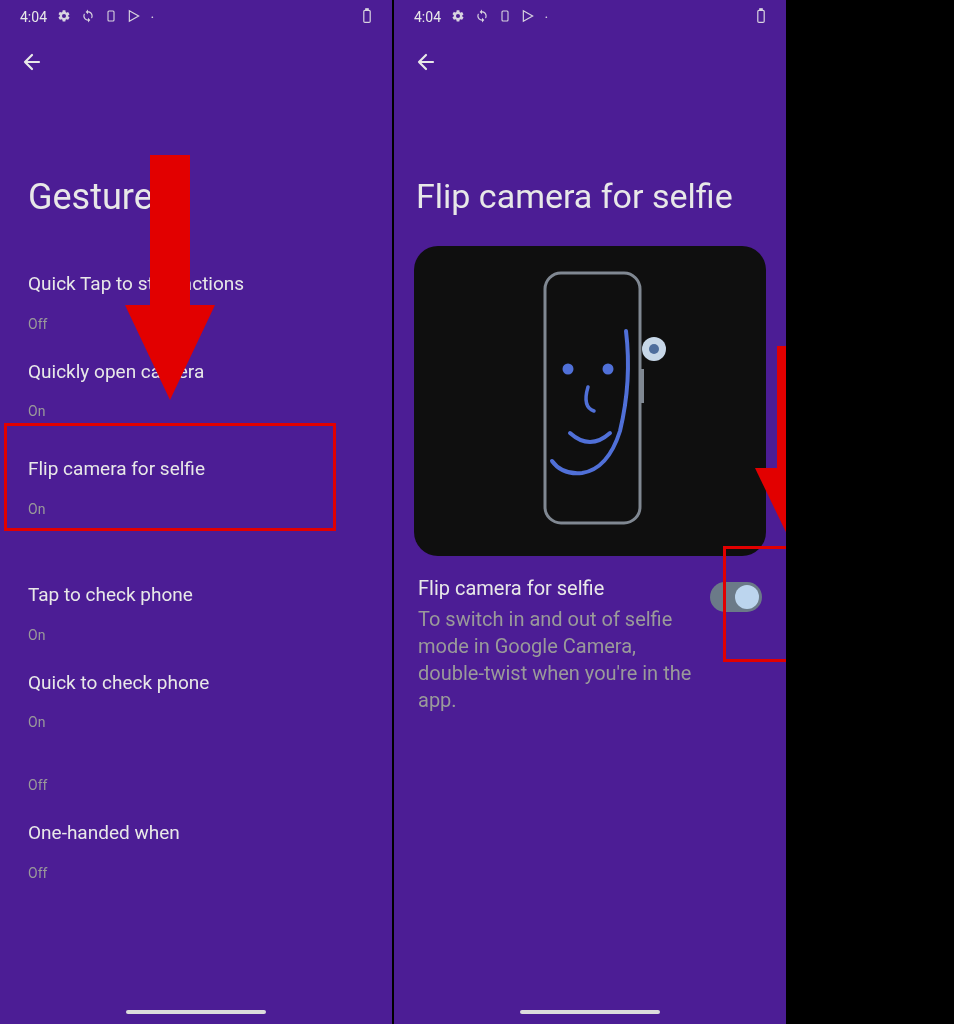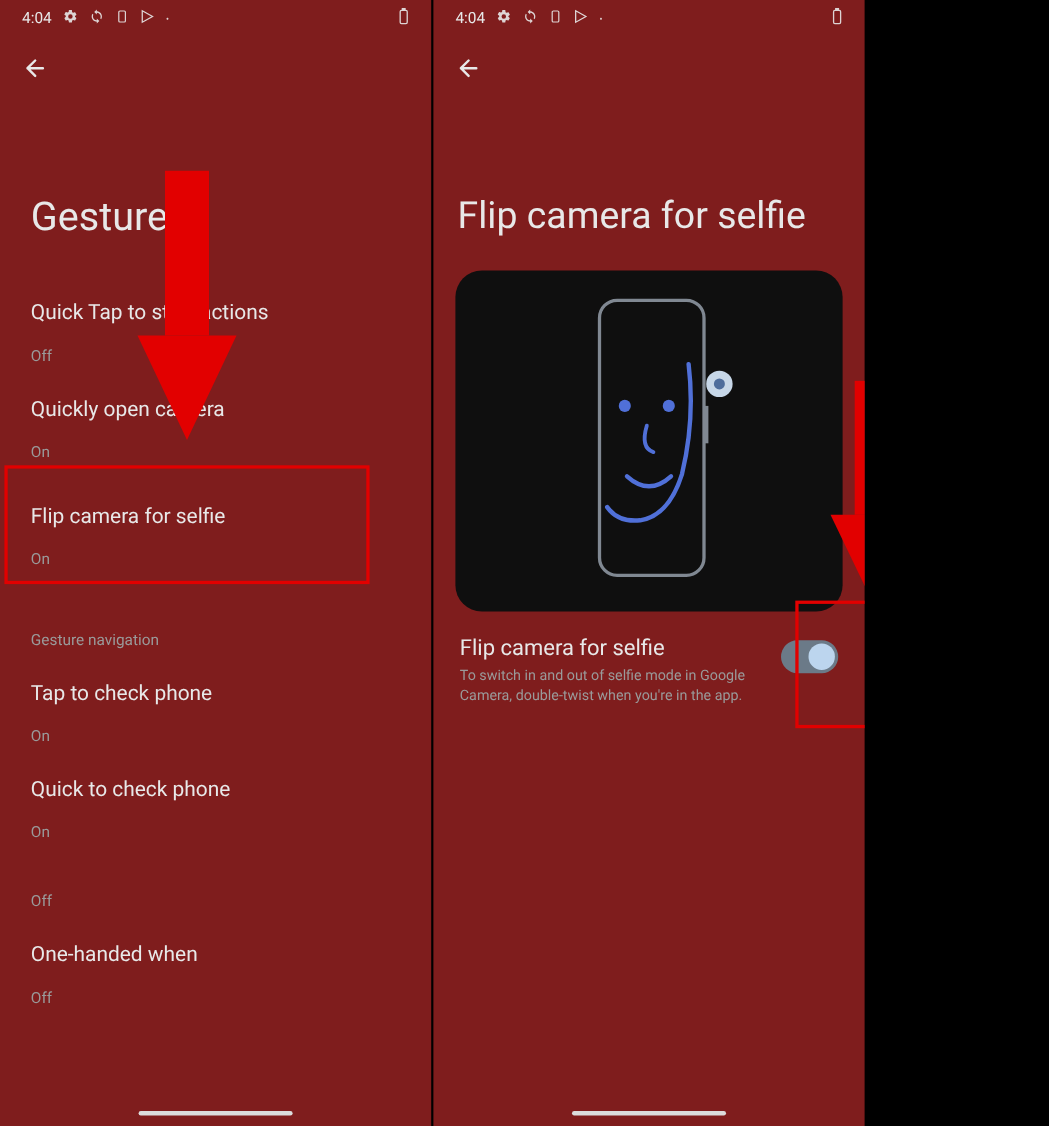--- a/index.html
+++ b/index.html
@@ -7,21 +7,21 @@
       font-family: -apple-system, BlinkMacSystemFont, 'Segoe UI', Roboto, sans-serif;
       background: #000;
       width: 954px;
       height: 1024px;
       display: flex;
       gap: 2px;
     }
     .phone {
       width: 392px;
       height: 1024px;
-      background: #7f1d1d;
+      background: #4c1d95;
       position: relative;
       overflow: hidden;
     }
     .status-bar {
       display: flex;
       justify-content: space-between;
       align-items: center;
       padding: 8px 20px 6px;
       color: #e8e8e8;
       font-size: 14px;
@@ -94,21 +94,21 @@
     }
     .toggle-text { flex: 1; }
     .toggle-title {
       color: #e8e8e8;
       font-size: 20px;
       font-weight: 400;
       margin-bottom: 6px;
     }
     .toggle-desc {
       color: #9a9a9a;
-      font-size: 13px;
+      font-size: 20px;
       line-height: 1.35;
     }
     .switch {
       width: 52px;
       height: 30px;
       background: #6b7a88;
       border-radius: 15px;
       position: relative;
       flex-shrink: 0;
       margin-top: 6px;
@@ -183,21 +183,20 @@
     </div>
     <div class="setting-item">
       <div class="setting-title">Quickly open camera</div>
       <div class="setting-subtitle">On</div>
     </div>
     <div class="setting-item" style="padding-top:24px;padding-bottom:24px">
       <div class="setting-title">Flip camera for selfie</div>
       <div class="setting-subtitle">On</div>
     </div>
     <div class="setting-item">
-      <div class="setting-subtitle">Gesture navigation</div>
     </div>
     <div class="setting-item">
       <div class="setting-title">Tap to check phone</div>
       <div class="setting-subtitle">On</div>
     </div>
     <div class="setting-item">
       <div class="setting-title">Quick to check phone</div>
       <div class="setting-subtitle">On</div>
     </div>
     <div class="setting-item">

